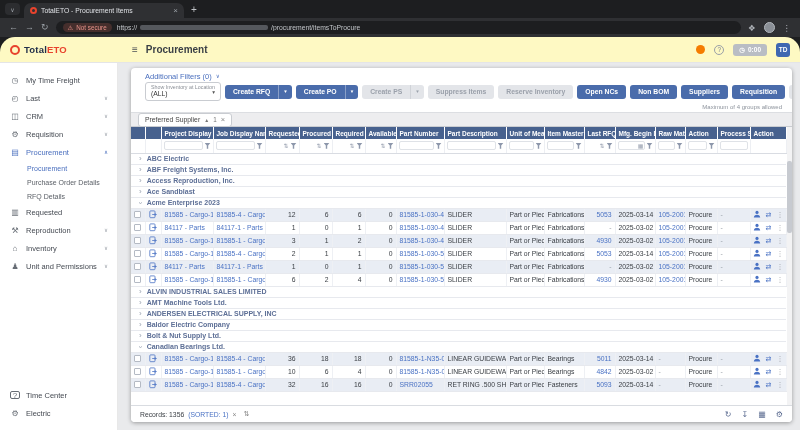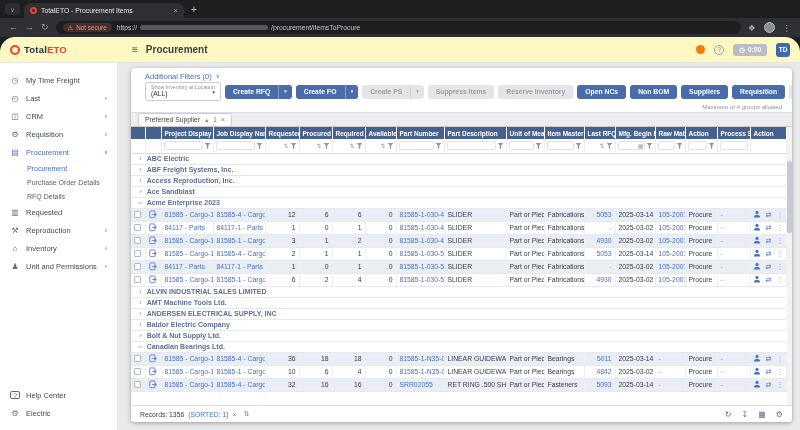--- a/index.html
+++ b/index.html
@@ -206,21 +206,21 @@
           <span class="chev">∨</span>
         </div>
         <div class="side-item">
           <span class="ico">♟</span>
           <span class="lbl">Unit and Permissions</span>
           <span class="chev">∨</span>
         </div>
         <div class="side-spacer"></div>
         <div class="side-item">
           <span class="ico helpbox">?</span>
-          <span class="lbl">Help Center</span>
+          <span class="lbl">Time Center</span>
         </div>
         <div class="side-item">
           <span class="ico">⚙</span>
           <span class="lbl">Electric</span>
         </div>
       </nav>
 
     <main>
       <div class="card">
 

